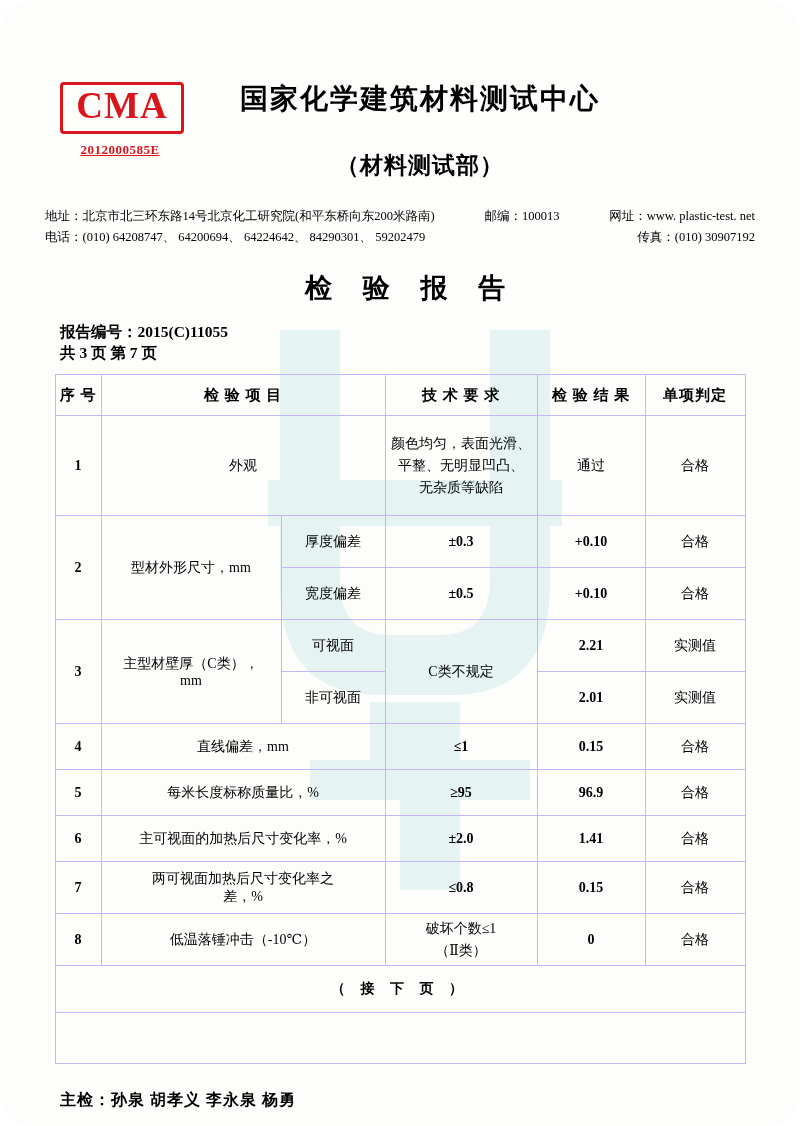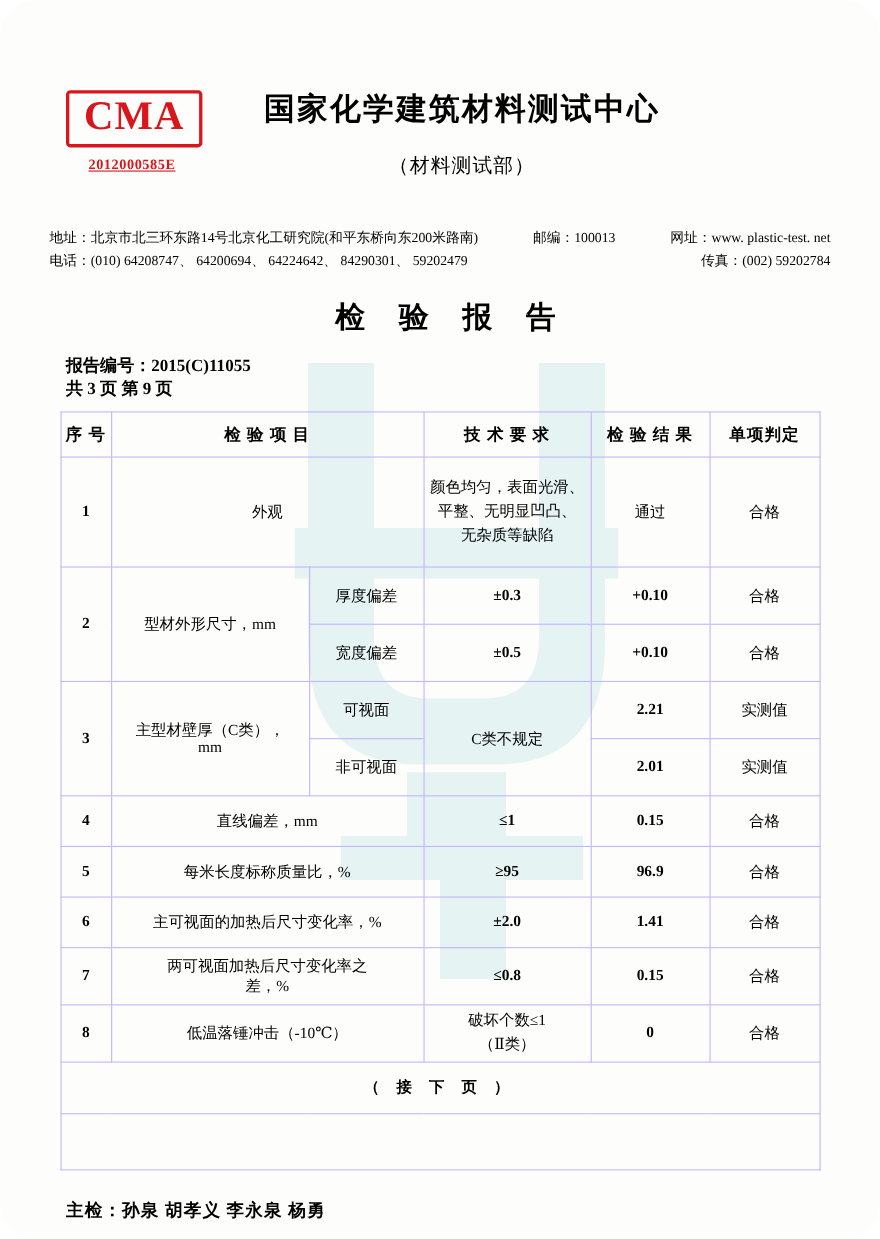--- a/index.html
+++ b/index.html
@@ -89,23 +89,23 @@
     width: 450px;
     text-align: center;
   }
   .org-name {
     font-size: 28px;
     font-weight: bold;
     letter-spacing: 2px;
     font-family: Liberation Serif, serif;
   }
   .org-dept {
-    margin-top: 20px;
-    font-size: 18px;
-    font-weight: normal;
+    margin-top: 32px;
+    font-size: 23px;
+    font-weight: bold;
     letter-spacing: 1px;
   }
 
   .cnas {
     position: absolute;
     right: 0;
     top: 0;
     width: 150px;
     text-align: center;
   }
@@ -240,29 +240,29 @@
     </div>
 
     <div class="addr">
       <div class="row">
         <span class="left">地址：北京市北三环东路14号北京化工研究院(和平东桥向东200米路南)</span>
         <span class="mid">邮编：100013</span>
         <span class="right">网址：www. plastic-test. net</span>
       </div>
       <div class="row">
         <span class="left">电话：(010) 64208747、  64200694、  64224642、  84290301、  59202479</span>
-        <span class="right">传真：(002) 59202784</span>
+        <span class="right">传真：(010) 30907192</span>
       </div>
     </div>
 
     <div class="report-title">检 验 报 告</div>
 
     <div class="meta">
       <span>报告编号：2015(C)11055</span>
-      <span>共 3 页 第 9 页</span>
+      <span>共 3 页 第 7 页</span>
     </div>
 
     <table class="report">
       <colgroup>
         <col class="col-no">
           <col class="col-item">
           <col class="col-sub">
         <col class="col-req">
           <col class="col-result">
           <col class="col-judge">

